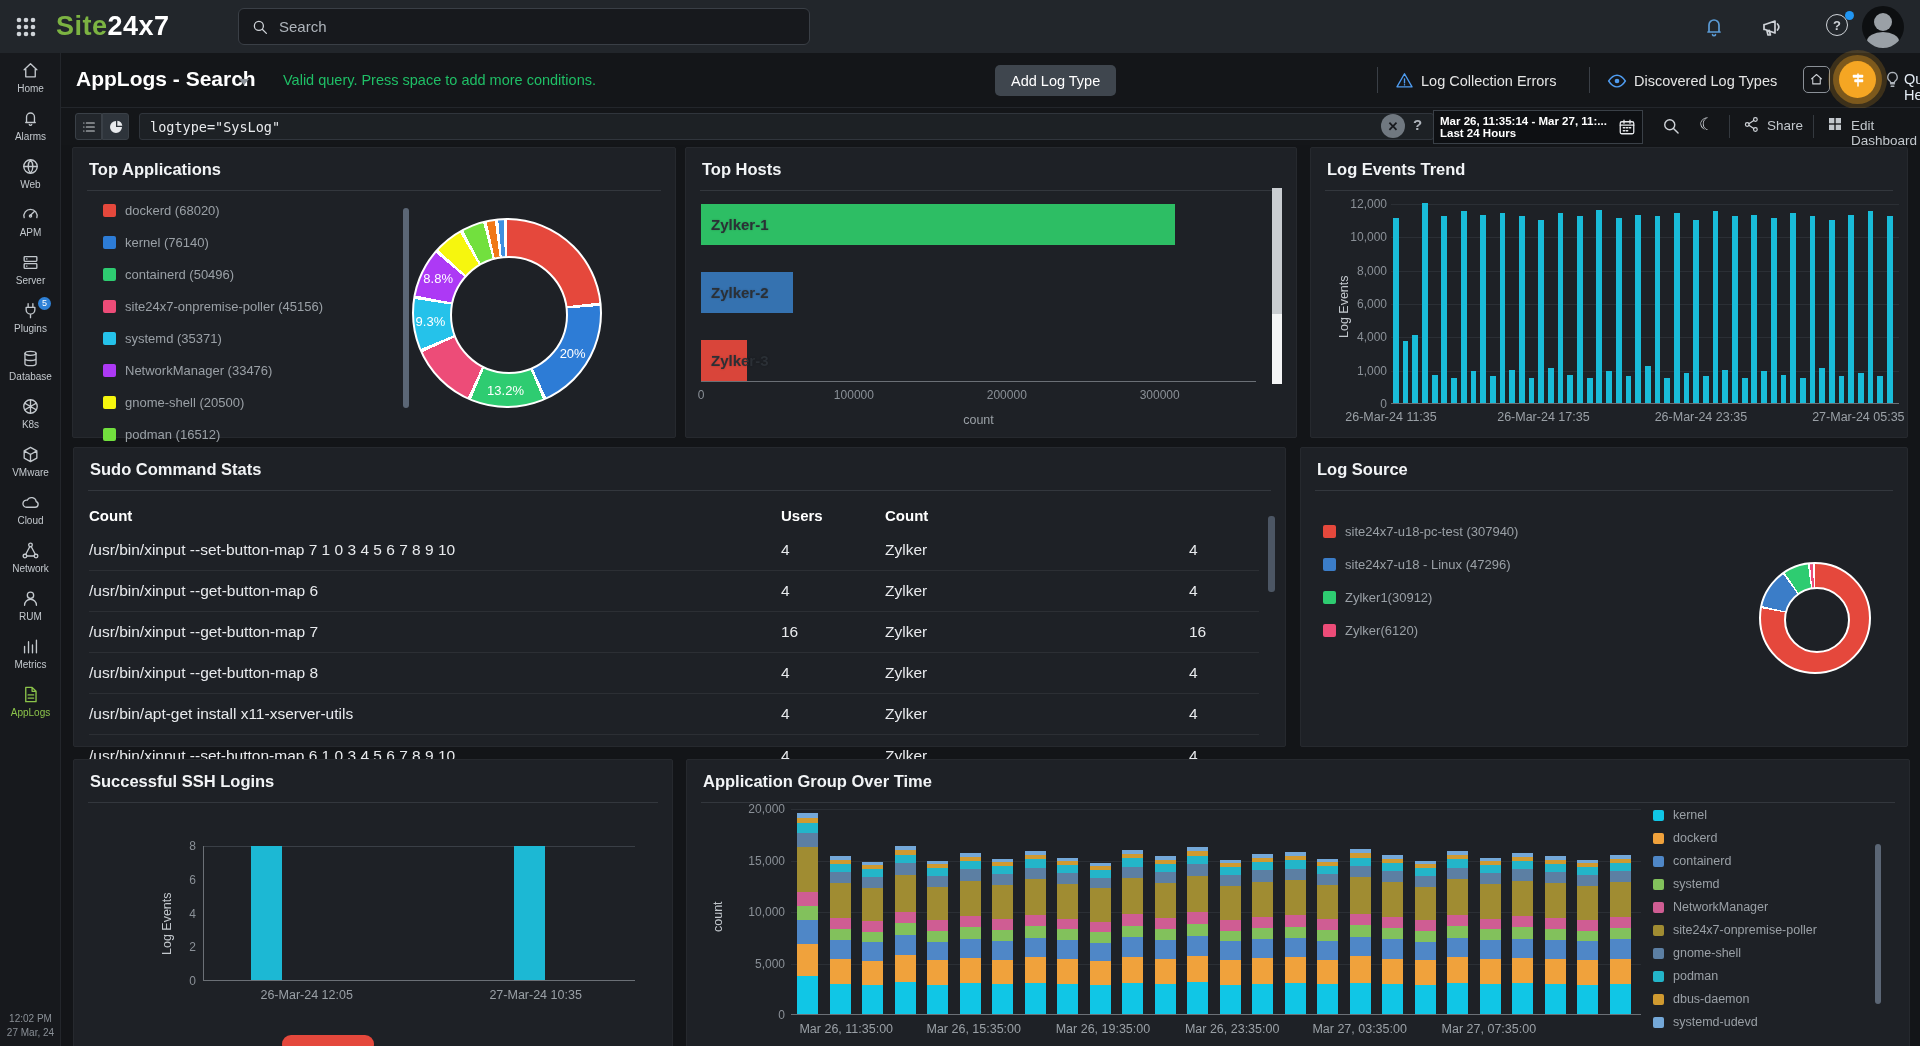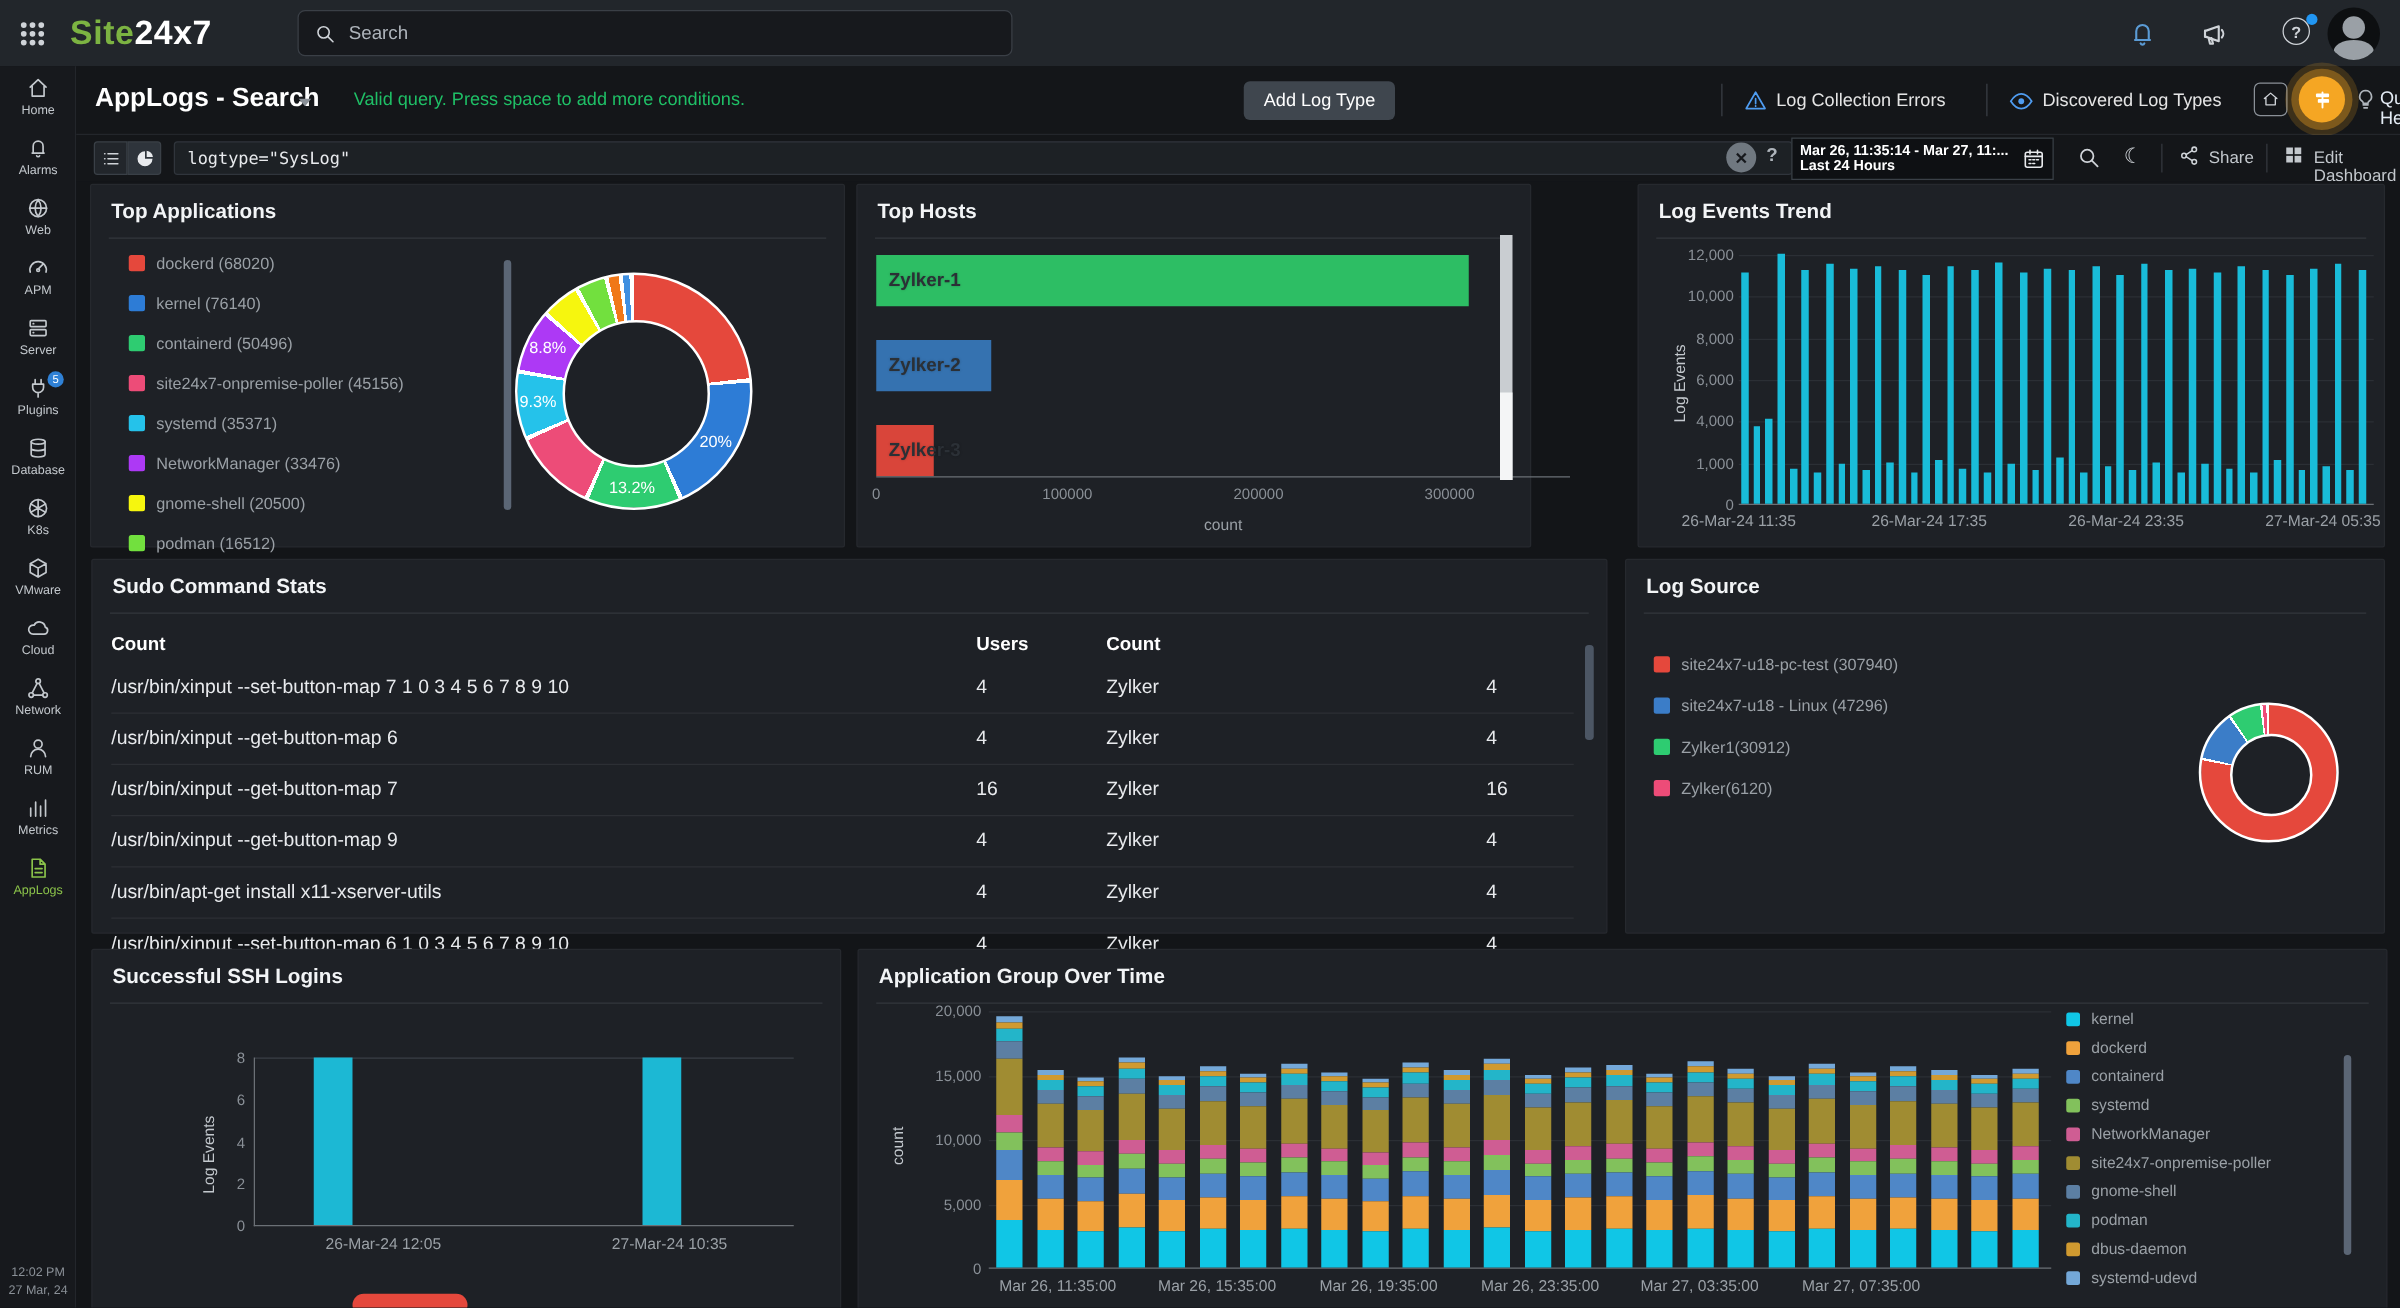--- a/index.html
+++ b/index.html
@@ -83,21 +83,21 @@
   .qsep { position:absolute; top:7px; width:1px; height:23px; background:#34393f; }
   .qlabel { position:absolute; top:10px; font-size:13.5px; color:#c3c8cd; cursor:pointer; }
 
   
   #content { position:absolute; left:61px; top:145px; width:1859px; height:901px; background:#131518; overflow:hidden; }
   .panel { position:absolute; background:#1e2126; border:1px solid #26292e; border-radius:2px; }
   .p-title { position:absolute; left:16px; top:12px; font-size:16.5px; font-weight:bold; color:#f2f4f6; }
   .p-sep { position:absolute; left:14px; right:14px; top:42px; height:1px; background:#33373d; }
 
   #p-topapps { left:11px;  top:2px;  width:604px;  height:291px; }
-  #p-tophosts{ left:624px; top:2px;  width:540px;  height:291px; }
+  #p-tophosts{ left:624px; top:2px;  width:612px;  height:291px; }
   #p-trend   { left:1249px;top:2px;  width:598px;  height:291px; }
   #p-sudo    { left:12px;  top:302px; width:1213px; height:300px; }
   #p-logsrc  { left:1239px;top:302px; width:608px;  height:300px; }
   #p-ssh     { left:12px;  top:614px; width:600px;  height:300px; }
   #p-agot    { left:625px; top:614px; width:1224px; height:300px; }
 
   
   .leg-item { display:flex; align-items:center; gap:9px; cursor:pointer; }
   .leg-sq { width:13px; height:13px; border-radius:2px; flex:none; }
   .leg-tx { font-size:13px; color:#9aa0a6; white-space:nowrap; }
@@ -630,21 +630,21 @@
           <div>Zylker</div>
           <div>4</div>
         </div>
         <div class="srow">
           <div>/usr/bin/xinput --get-button-map 7</div>
           <div>16</div>
           <div>Zylker</div>
           <div>16</div>
         </div>
         <div class="srow">
-          <div>/usr/bin/xinput --get-button-map 9</div>
+          <div>/usr/bin/xinput --get-button-map 8</div>
           <div>4</div>
           <div>Zylker</div>
           <div>4</div>
         </div>
         <div class="srow">
           <div>/usr/bin/apt-get install x11-xserver-utils</div>
           <div>4</div>
           <div>Zylker</div>
           <div>4</div>
         </div>

